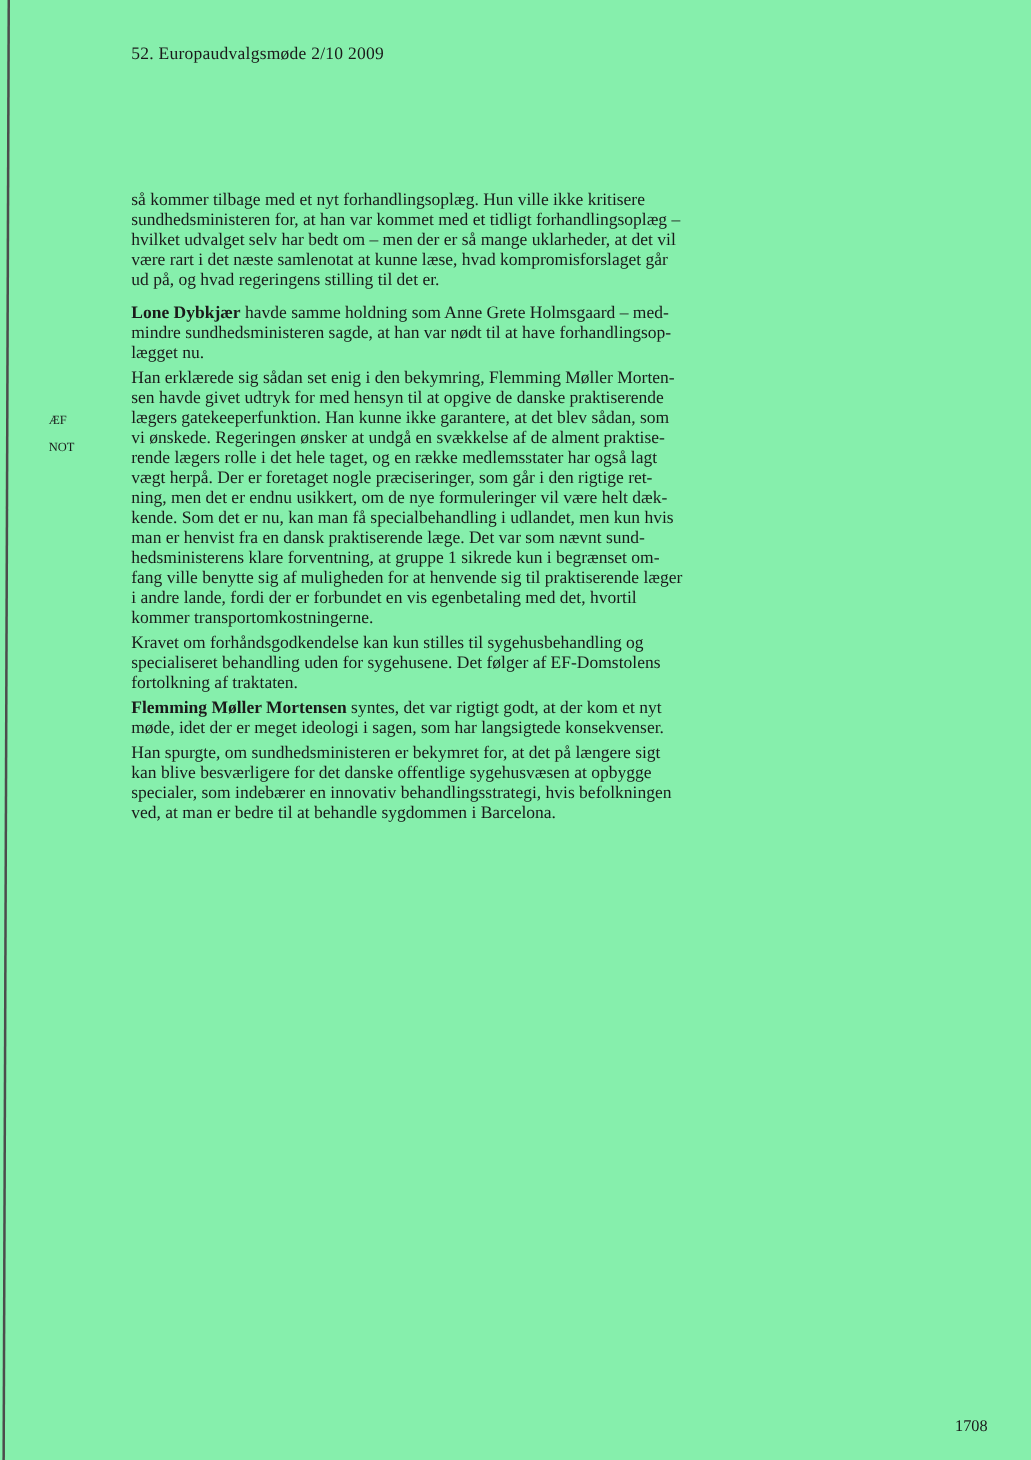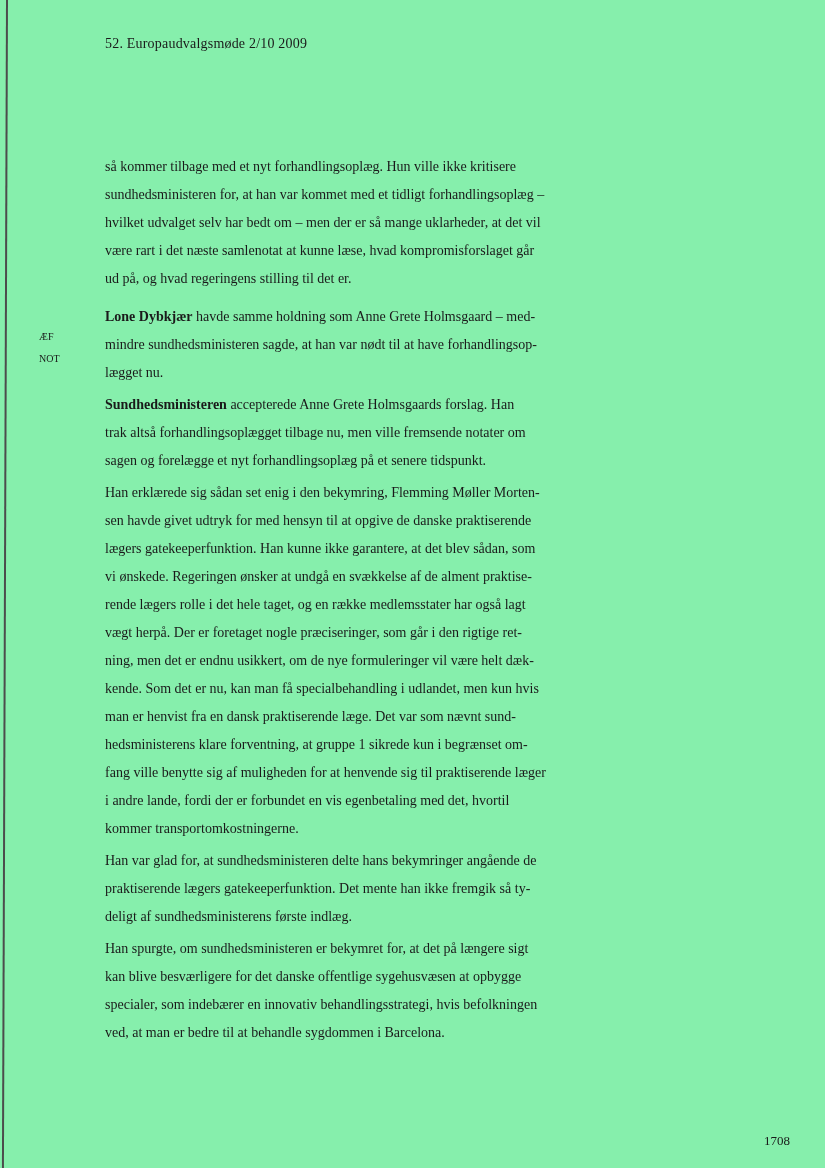--- a/index.html
+++ b/index.html
@@ -40,21 +40,21 @@
     top: 326px;
     font-size: 10px;
     line-height: 22px;
   }
   .content {
     position: absolute;
     left: 105px;
     top: 153px;
     width: 640px;
     font-size: 14px;
-    line-height: 28px;
+    line-height: 16px;
   }
   .content p.para {
     margin: 0 0 4px 0;
     white-space: pre-line;
   }
   .content p.para.gap-after {
     margin-bottom: 10px;
   }
   .speaker {
     font-weight: bold;
@@ -83,39 +83,38 @@
 
   <div class="content">
     <p class="para gap-after"><b class="speaker"></b> <span>så kommer tilbage med et nyt forhandlingsoplæg. Hun ville ikke kritisere
 sundhedsministeren for, at han var kommet med et tidligt forhandlingsoplæg –
 hvilket udvalget selv har bedt om – men der er så mange uklarheder, at det vil
 være rart i det næste samlenotat at kunne læse, hvad kompromisforslaget går
 ud på, og hvad regeringens stilling til det er.</span></p>
     <p class="para"><b class="speaker">Lone Dybkjær</b> <span>havde samme holdning som Anne Grete Holmsgaard – med-
 mindre sundhedsministeren sagde, at han var nødt til at have forhandlingsop-
 lægget nu.</span></p>
-    <p class="para"><b class="speaker">Sundhedsministeren</b> <span>accepterede Anne Grete Holmsgaards forslag. Han
-trak altså forhandlingsoplægget tilbage nu, men ville fremsende notater om
-sagen og forelægge et nyt forhandlingsoplæg på et senere tidspunkt.</span></p>
     <p class="para"><b class="speaker"></b> <span>Han erklærede sig sådan set enig i den bekymring, Flemming Møller Morten-
 sen havde givet udtryk for med hensyn til at opgive de danske praktiserende
 lægers gatekeeperfunktion. Han kunne ikke garantere, at det blev sådan, som
 vi ønskede. Regeringen ønsker at undgå en svækkelse af de alment praktise-
 rende lægers rolle i det hele taget, og en række medlemsstater har også lagt
 vægt herpå. Der er foretaget nogle præciseringer, som går i den rigtige ret-
 ning, men det er endnu usikkert, om de nye formuleringer vil være helt dæk-
 kende. Som det er nu, kan man få specialbehandling i udlandet, men kun hvis
 man er henvist fra en dansk praktiserende læge. Det var som nævnt sund-
 hedsministerens klare forventning, at gruppe 1 sikrede kun i begrænset om-
 fang ville benytte sig af muligheden for at henvende sig til praktiserende læger
 i andre lande, fordi der er forbundet en vis egenbetaling med det, hvortil
 kommer transportomkostningerne.</span></p>
-    <p class="para"><b class="speaker"></b> <span>Han var glad for, at sundhedsministeren delte hans bekymringer angående de
-praktiserende lægers gatekeeperfunktion. Det mente han ikke fremgik så ty-
-deligt af sundhedsministerens første indlæg.</span></p>
+    <p class="para"><b class="speaker"></b> <span>Kravet om forhåndsgodkendelse kan kun stilles til sygehusbehandling og
+specialiseret behandling uden for sygehusene. Det følger af EF-Domstolens
+fortolkning af traktaten.</span></p>
+    <p class="para"><b class="speaker">Flemming Møller Mortensen</b> <span>syntes, det var rigtigt godt, at der kom et nyt
+møde, idet der er meget ideologi i sagen, som har langsigtede konsekvenser.</span></p>
     <p class="para"><b class="speaker"></b> <span>Han spurgte, om sundhedsministeren er bekymret for, at det på længere sigt
 kan blive besværligere for det danske offentlige sygehusvæsen at opbygge
 specialer, som indebærer en innovativ behandlingsstrategi, hvis befolkningen
 ved, at man er bedre til at behandle sygdommen i Barcelona.</span></p>
   </div>
 
   <div class="page-number">1708</div>
 
 </div>
 

